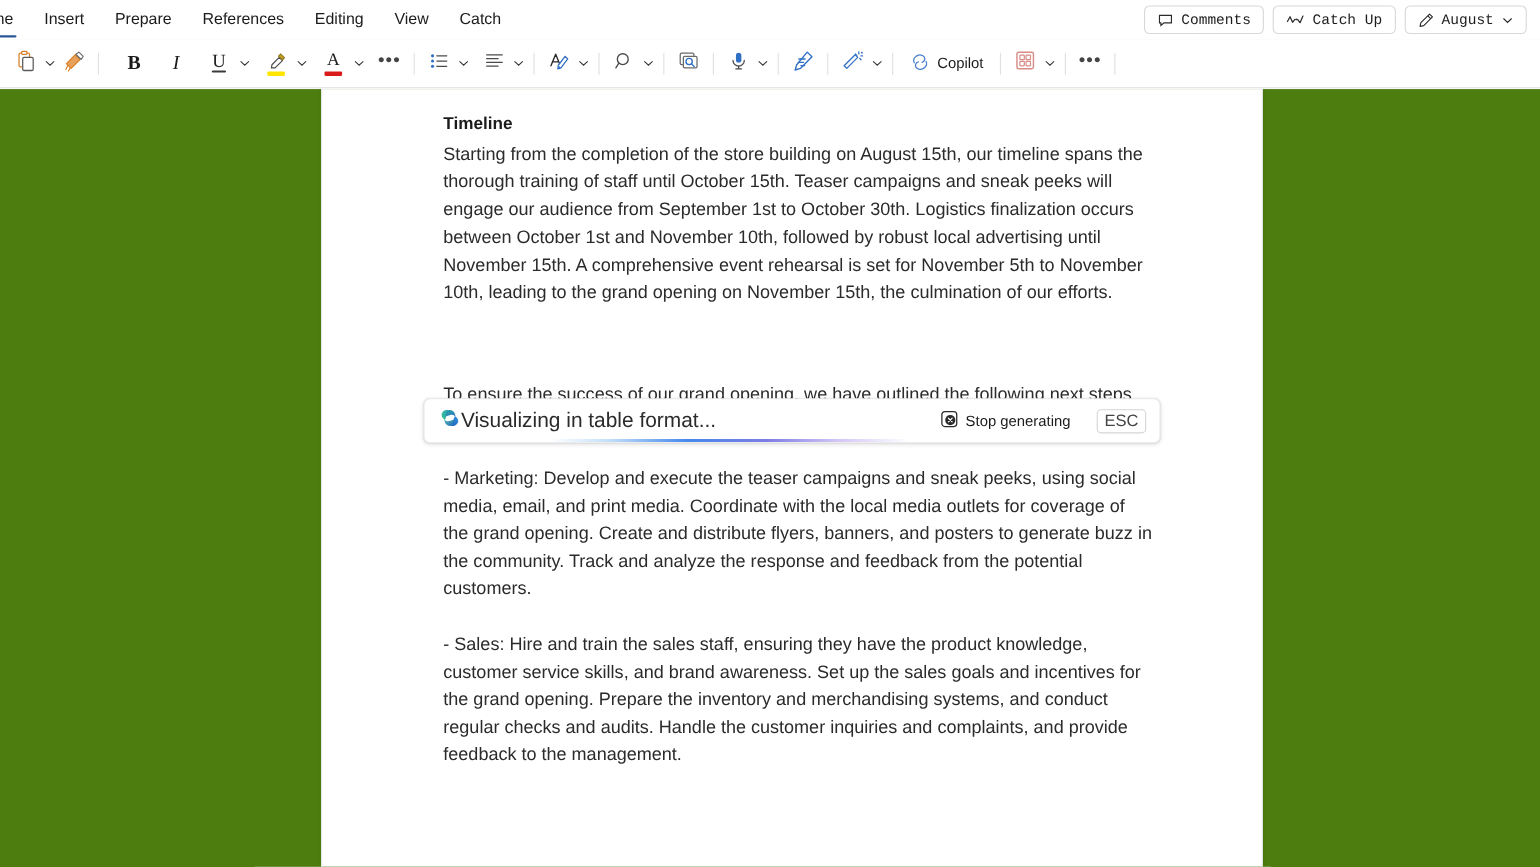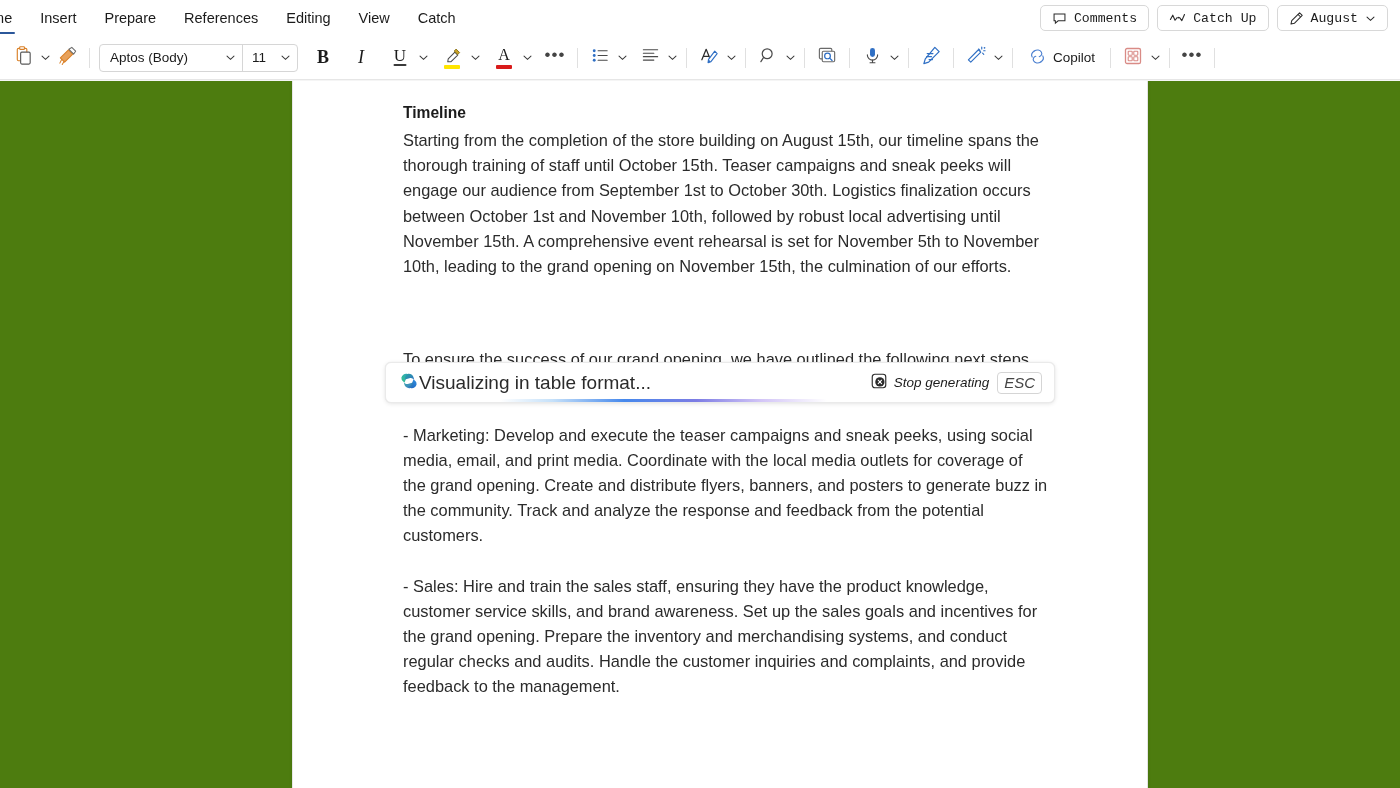--- a/index.html
+++ b/index.html
@@ -117,21 +117,21 @@
     width: 670px; height: 41px;
     background: #ffffff;
     border: 1px solid #eaeaea;
     border-radius: 6px;
     box-shadow: 0 1px 4px rgba(0,0,0,0.10), 0 0 1px rgba(0,0,0,0.08);
     display: flex; align-items: center;
     padding: 0 12px 0 13px;
     overflow: hidden;
   }
   .cp-text { font-size: 19px; color: #2b2b2b; }
-  .cp-right { margin-left: auto; display: flex; align-items: center; gap: 8px; font-style: italic; }
+  .cp-right { margin-left: auto; display: flex; align-items: center; gap: 24px; }
   .cp-stop { display: flex; align-items: center; gap: 7px; font-size: 13.5px; color: #1b1b1b; cursor: default; }
   .esc-key {
     border: 1px solid #d5d5d5; border-radius: 4px;
     font-size: 15px; color: #444; padding: 2px 6px 3px;
     line-height: 1; background: #fff;
   }
   .cp-progress {
     position: absolute; left: 0; bottom: 0;
     width: 100%; height: 3px; overflow: hidden;
   }
@@ -233,35 +233,20 @@
       <svg width="21" height="21" viewBox="0 0 22 22" fill="none">
         <path d="M3.5 13.5 L12 5 L16.5 9.5 L8 18 Z" fill="#e8a15a" stroke="#d98028" stroke-width="1.1" stroke-linejoin="round"></path>
         <path d="M12.5 4.5 L17.5 9.5 L19.5 6.5 L15.5 2.5 Z" fill="#fff" stroke="#6a6a6a" stroke-width="1.1" stroke-linejoin="round"></path>
         <path d="M5 15 L3 19 M7.5 17 L5.5 20.5" stroke="#d98028" stroke-width="1.1" stroke-linecap="round"></path>
       </svg>
     </span>
   </div>
 
   <div class="sep"></div>
 
-  <div class="fontbox">
-    <div class="fontname">Aptos (Body)</div>
-    <div class="fcaret">
-      <svg width="11" height="11" viewBox="0 0 12 12" fill="none" stroke="#3a3a3a" stroke-width="1.1" stroke-linecap="round">
-          <path d="M2.2 4.4 L6 8 L9.8 4.4"></path>
-        </svg>
-    </div>
-    <div class="fdiv"></div>
-    <div class="fontsize">11</div>
-    <div class="fcaret">
-      <svg width="11" height="11" viewBox="0 0 12 12" fill="none" stroke="#3a3a3a" stroke-width="1.1" stroke-linecap="round">
-          <path d="M2.2 4.4 L6 8 L9.8 4.4"></path>
-        </svg>
-    </div>
-  </div>
 
   <div class="tb bold-btn" style="margin-left:10px">
       <span>B</span>
     </div>
   <div class="tb ital-btn" style="margin-left:8px">
       <span>I</span>
     </div>
 
   <div class="tb" style="margin-left:8px">
     <span class="stack">

